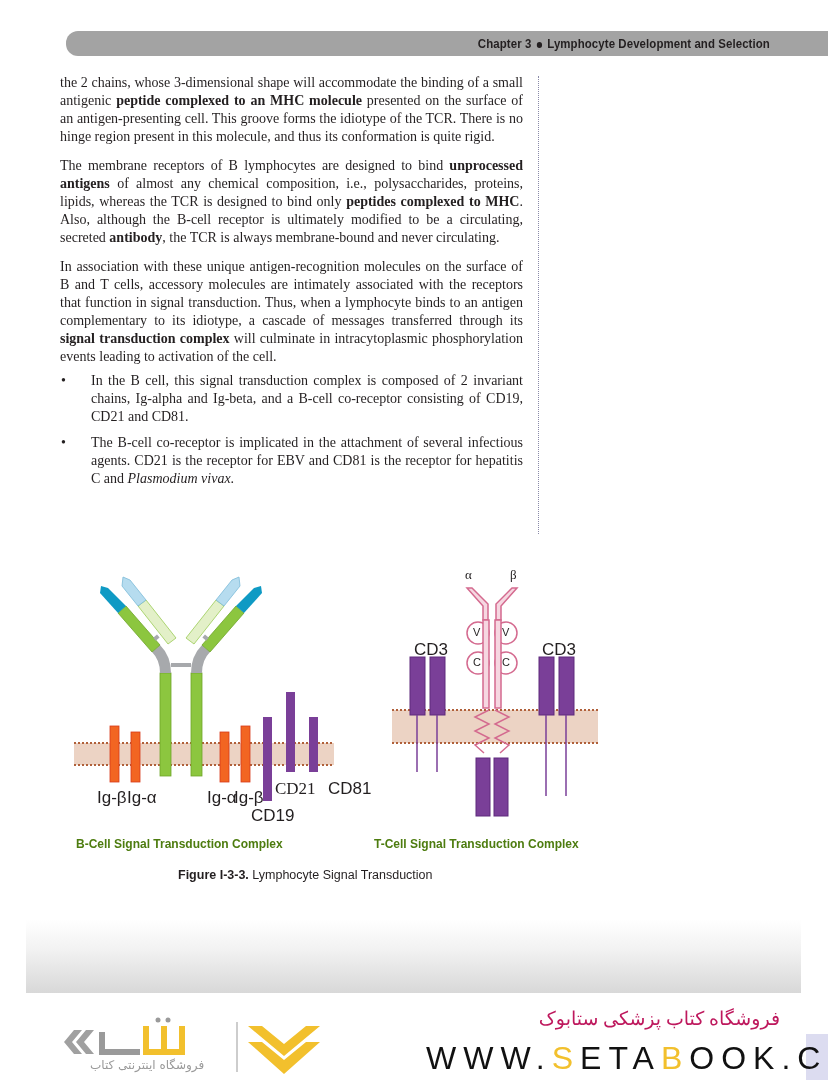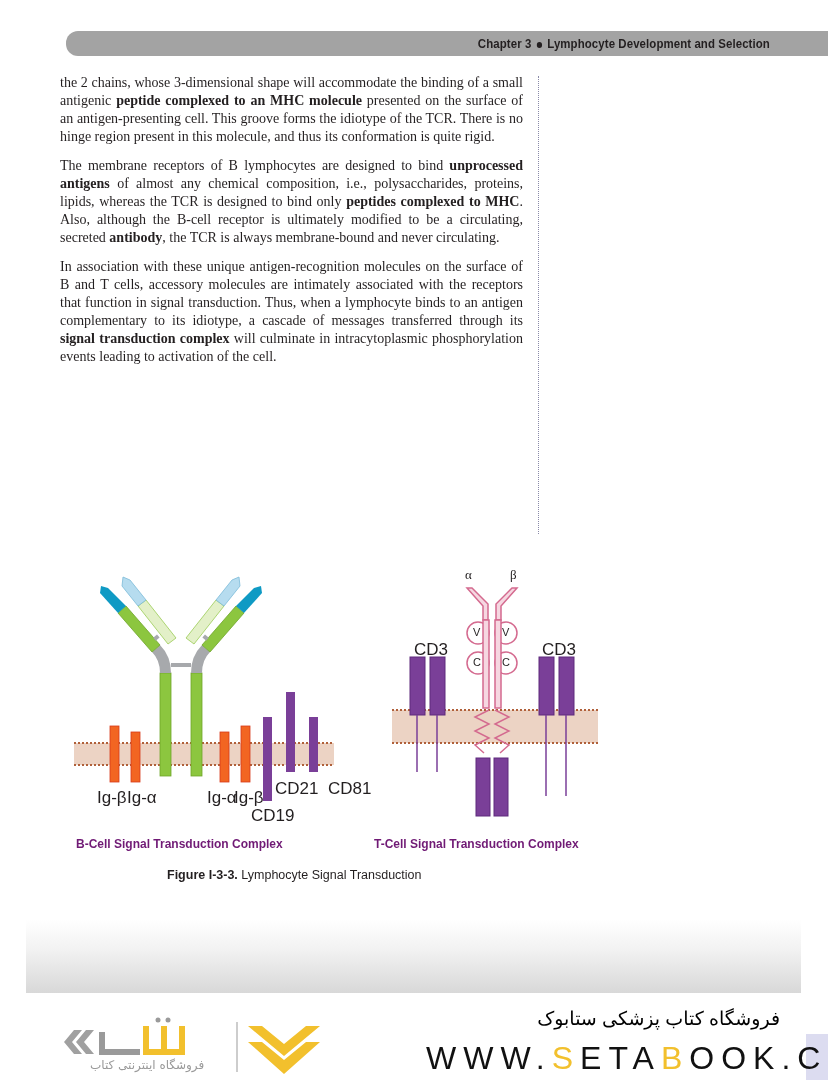--- a/index.html
+++ b/index.html
@@ -14,29 +14,29 @@
   .rule { position:absolute; left:538px; top:76px; height:458px; border-left:1px dotted #8a8aa8; }
   .text-col p { margin:0 0 11px 0; }
   .text-col b { font-weight:bold; }
   ul.bullets { margin:0; padding:0 0 0 0; list-style:none; }
   ul.bullets li { position:relative; padding-left:27px; margin-left:0; margin-bottom:8px; }
   ul.bullets li::before { content:"•"; position:absolute; left:24px; margin-left:-24px; padding-left:0; }
   ul.bullets li { padding-left:31px; }
   ul.bullets li::before { left:25px; }
   .figure { position:absolute; left:60px; top:560px; width:560px; height:300px; }
   .fig-label { position:absolute; font-family:"Liberation Sans", sans-serif; font-size:17px; color:#231f20; white-space:nowrap; }
-  .fig-title { position:absolute; font-family:"Liberation Sans", sans-serif; font-size:12px; font-weight:bold; color:#701a75; white-space:nowrap; }
+  .fig-title { position:absolute; font-family:"Liberation Sans", sans-serif; font-size:12px; font-weight:bold; color:#4d7c0f; white-space:nowrap; }
   .greek { position:absolute; font-family:"Liberation Serif", serif; font-size:13px; color:#231f20; }
-  .caption { position:absolute; left:167px; top:868px; font-family:"Liberation Sans", sans-serif; font-size:12.5px; color:#231f20; }
+  .caption { position:absolute; left:178px; top:868px; font-family:"Liberation Sans", sans-serif; font-size:12.5px; color:#231f20; }
   .caption b { font-weight:bold; }
   .shadow-band { position:absolute; left:26px; top:920px; width:775px; height:73px;
                  background:linear-gradient(to bottom, #ffffff 0%, #f2f2f2 40%, #d8d8d8 100%); }
   .footer { position:absolute; left:0; top:993px; width:828px; height:87px; background:#ffffff; }
   .footer-side { position:absolute; right:0; top:1034px; width:22px; height:46px; background:#dcdcf0; }
-  .store-fa { position:absolute; right:48px; top:1007px; font-family:Liberation Sans, sans-serif; font-size:19px; color:#000000; direction:rtl; }
+  .store-fa { position:absolute; right:48px; top:1007px; font-family:Liberation Serif, serif; font-size:19px; color:#be185d; direction:rtl; }
   .store-url { position:absolute; left:426px; top:1040px; font-family:"Liberation Sans", sans-serif; font-size:32px; letter-spacing:7px; color:#111; }
   .store-url .y { color:#f2c02d; }
   .logo { position:absolute; left:62px; top:1016px; width:270px; height:62px; }
   .logo-sub { position:absolute; left:90px; top:1058px; font-family:"DejaVu Sans", sans-serif; font-size:12px; color:#9a9a9a; direction:rtl; }
 </style>
 </head>
 <body>
 
 <div class="header-bar">
   <div class="header-text">
@@ -44,20 +44,22 @@
   </div>
 </div>
 
 <div class="rule"></div>
 
 <div class="text-col">
   <p><span>the 2 chains, whose 3-dimensional shape will accommodate the binding of a small antigenic </span><b>peptide complexed to an MHC molecule</b><span> presented on the surface of an antigen-presenting cell. This groove forms the idiotype of the TCR. There is no hinge region present in this molecule, and thus its conformation is quite rigid.</span></p>
   <p><span>The membrane receptors of B lymphocytes are designed to bind </span><b>unprocessed antigens</b><span> of almost any chemical composition, i.e., polysaccharides, proteins, lipids, whereas the TCR is designed to bind only </span><b>peptides complexed to MHC</b><span>. Also, although the B-cell receptor is ultimately modified to be a circulating, secreted </span><b>antibody</b><span>, the TCR is always membrane-bound and never circulating.</span></p>
   <p style="margin-bottom:6px"><span>In association with these unique antigen-recognition molecules on the surface of B and T cells, accessory molecules are intimately associated with the receptors that function in signal transduction. Thus, when a lymphocyte binds to an antigen complementary to its idiotype, a cascade of messages transferred through its </span><b>signal transduction complex</b><span> will culminate in intracytoplasmic phosphorylation events leading to activation of the cell.</span></p>
   <ul class="bullets">
+    <li><span>In the B cell, this signal transduction complex is composed of 2 invariant chains, Ig-alpha and Ig-beta, and a B-cell co-receptor consisting of CD19, CD21 and CD81.</span></li>
+    <li><span>The B-cell co-receptor is implicated in the attachment of several infectious agents. CD21 is the receptor for EBV and CD81 is the receptor for hepatitis C and </span><i>Plasmodium vivax</i><span>.</span></li>
   </ul>
 </div>
 
 <div class="figure">
   <svg width="560" height="300" viewBox="0 0 560 300">
 
     <g>
       <rect x="14" y="183" width="260" height="22" fill="#ecd3c4"></rect>
       <line x1="14" y1="183" x2="274" y2="183" stroke="#b0603a" stroke-width="2" stroke-dasharray="2,2"></line>
       <line x1="14" y1="205" x2="274" y2="205" stroke="#b0603a" stroke-width="2" stroke-dasharray="2,2"></line>
@@ -138,21 +140,21 @@
   <span class="fig-label" style="left:413px; top:96px; font-size:11px;">C</span>
   <span class="fig-label" style="left:442px; top:96px; font-size:11px;">C</span>
   <span class="fig-label" style="left:354px; top:80px;">CD3</span>
   <span class="fig-label" style="left:482px; top:80px;">CD3</span>
 
   <span class="fig-label" style="left:37px; top:228px;">Ig-β</span>
   <span class="fig-label" style="left:67px; top:228px;">Ig-α</span>
   <span class="fig-label" style="left:147px; top:228px;">Ig-α</span>
   <span class="fig-label" style="left:174px; top:228px;">Ig-β</span>
   <span class="fig-label" style="left:191px; top:246px;">CD19</span>
-  <span class="fig-label" style="left:215px; top:219px;">CD21</span>
+  <span class="fig-label" style="left:215px; top:219px;font-family:Liberation Serif, serif;">CD21</span>
   <span class="fig-label" style="left:268px; top:219px;">CD81</span>
 
   <span class="fig-title" style="left:16px; top:277px;">B-Cell Signal Transduction Complex</span>
   <span class="fig-title" style="left:314px; top:277px;text-align:center;">T-Cell Signal Transduction Complex</span>
 </div>
 
 <div class="caption"><b>Figure I-3-3.</b><span> Lymphocyte Signal Transduction</span></div>
 
 <div class="shadow-band"></div>
 

